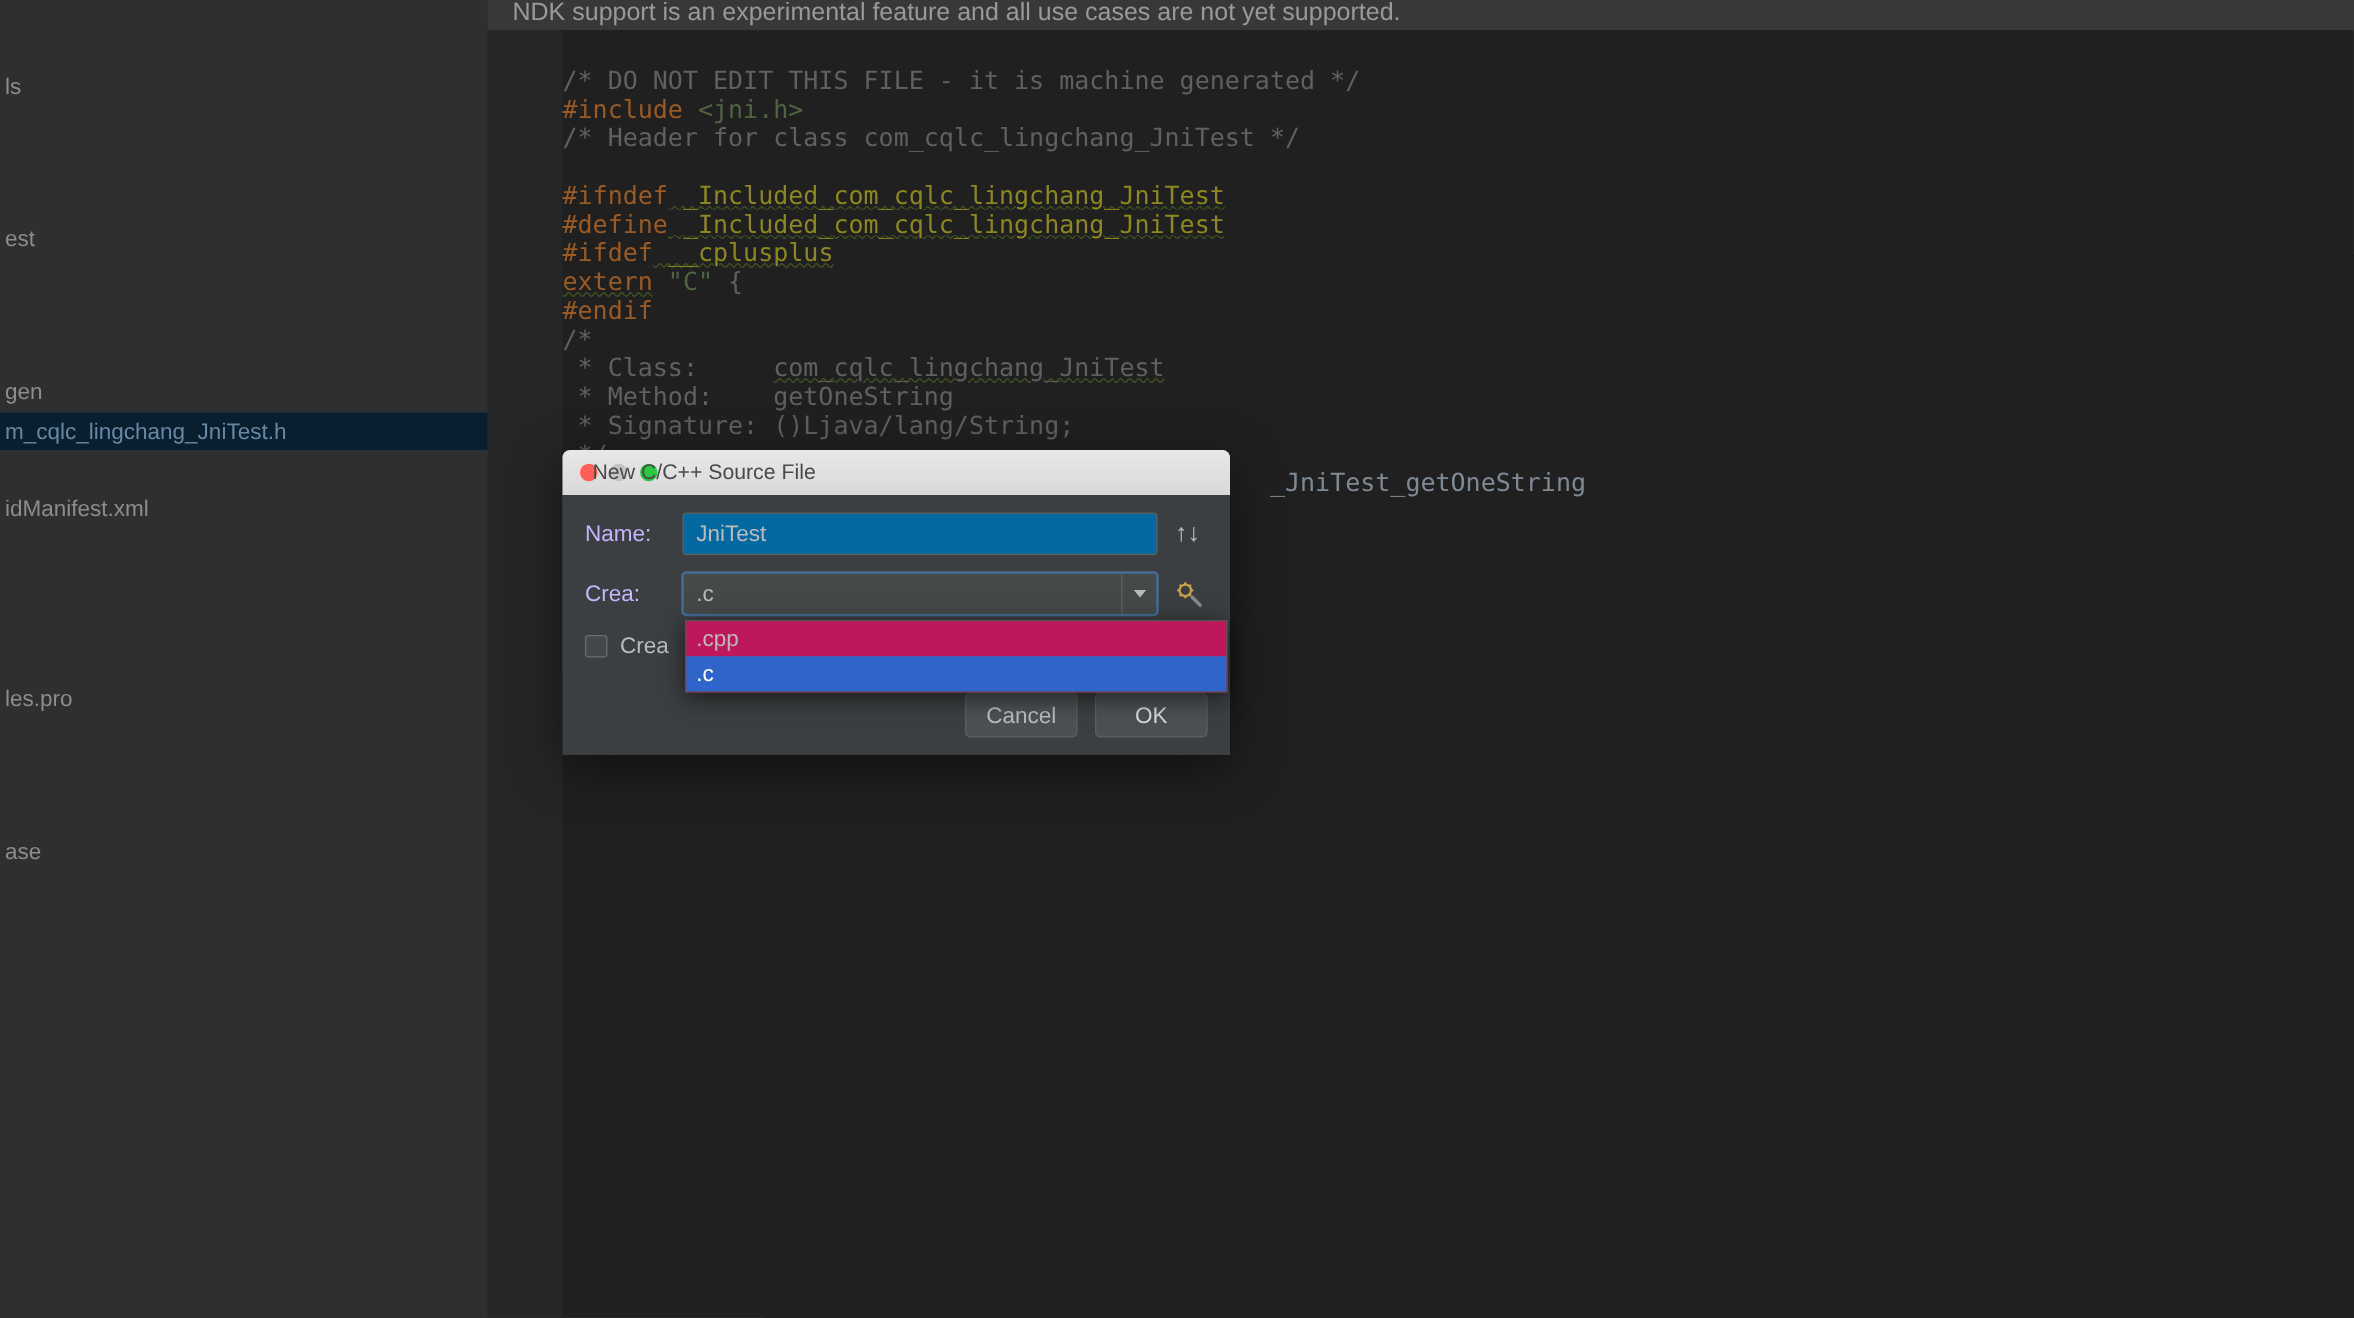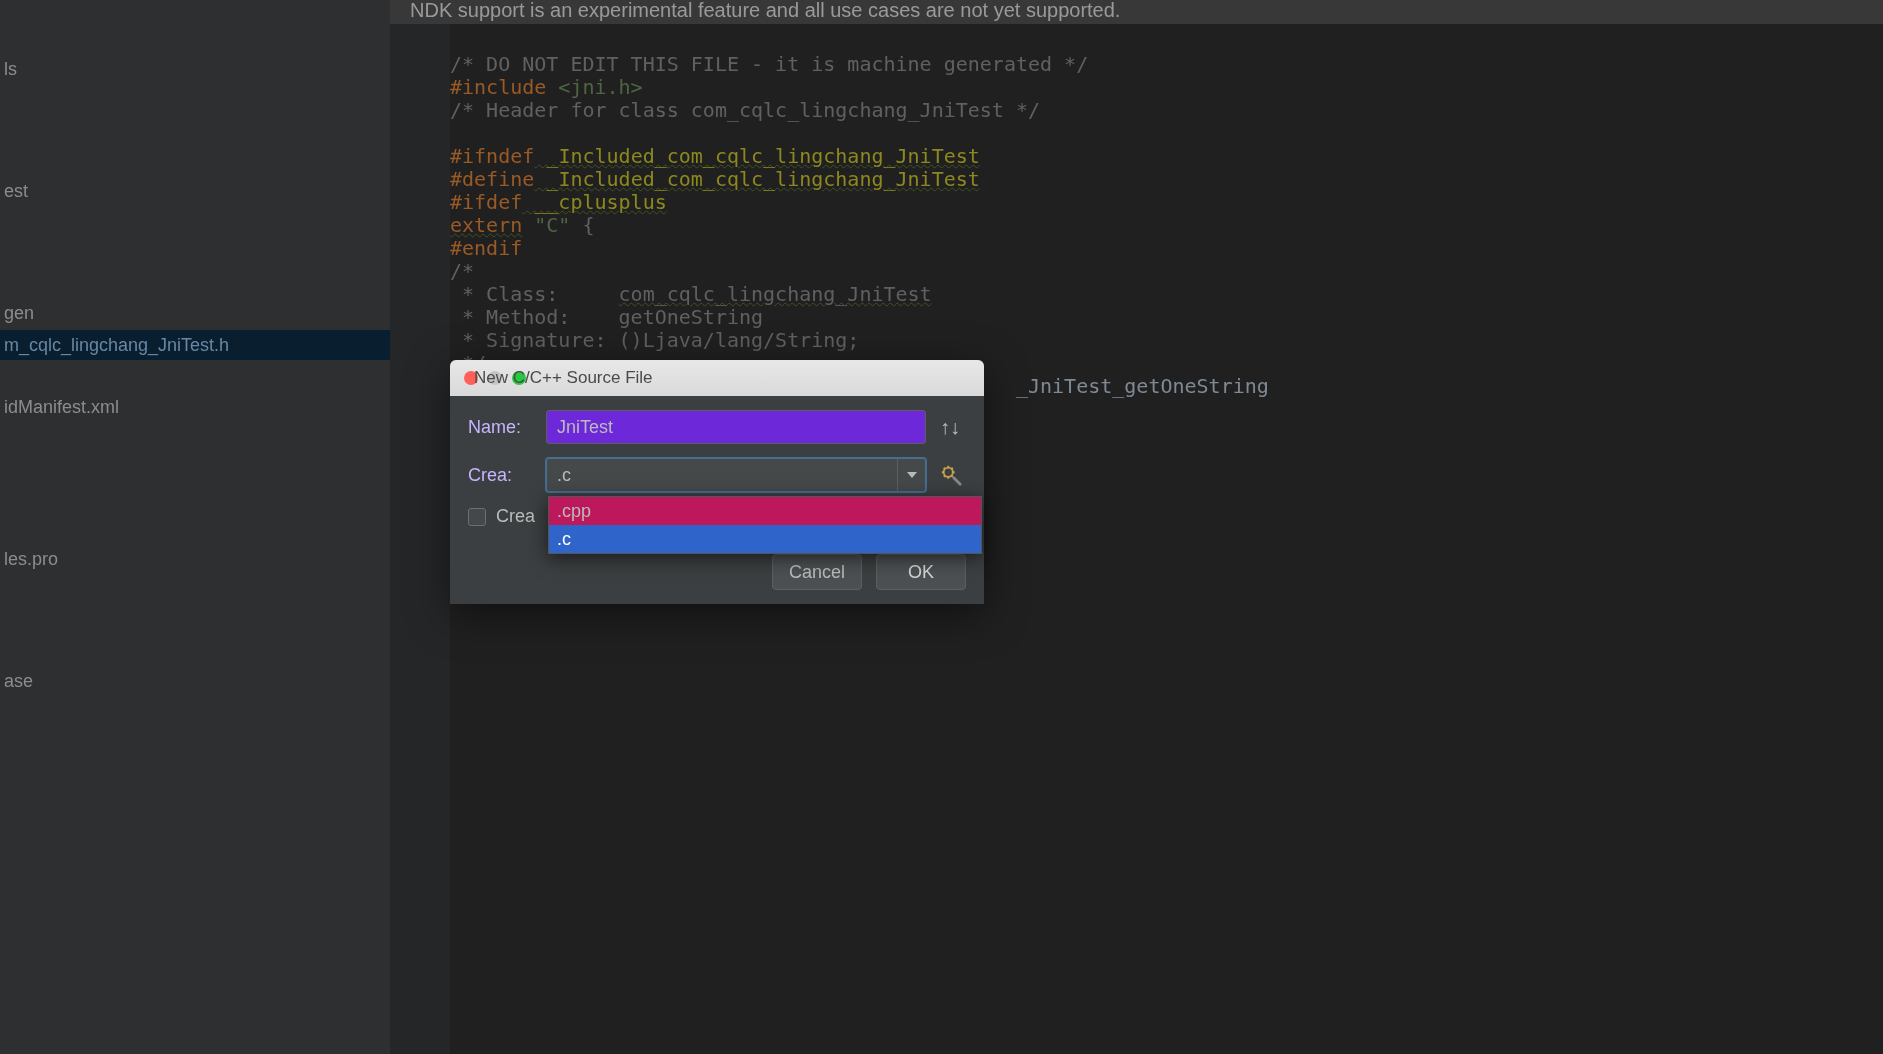--- a/index.html
+++ b/index.html
@@ -106,21 +106,21 @@
     padding: 14px 18px 12px 18px;
     background:#3c3f41;
   }
   .form-row {
     display:flex; align-items:center; gap:14px;
     margin-bottom:14px;
   }
   .form-label { color:#c4b5fd; font-size:18px; width:64px; }
   .text-input {
     flex:0 0 380px; height:34px;
-    background:#6d28d9; border:1px solid #5e6060;
+    background:#0369a1; border:1px solid #5e6060;
     color:#bbbbbb; font-size:18px; padding:0 10px;
     border-radius:3px;
   }
   .combo {
     flex:0 0 380px; height:34px;
     background:#45494a; border:1px solid #466d94;
     box-shadow: 0 0 0 1px #466d94;
     color:#bbbbbb; font-size:18px;
     display:flex; align-items:center;
     border-radius:3px;

